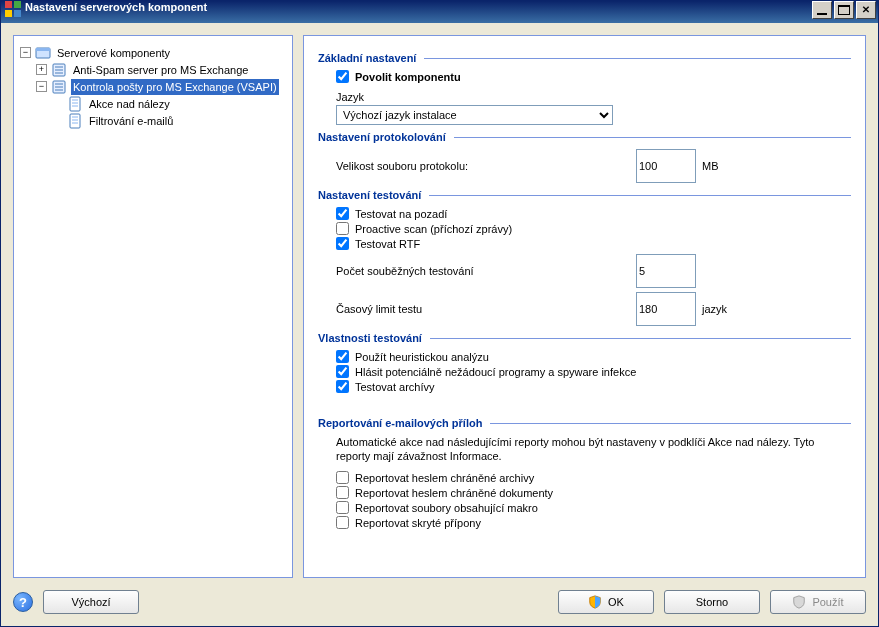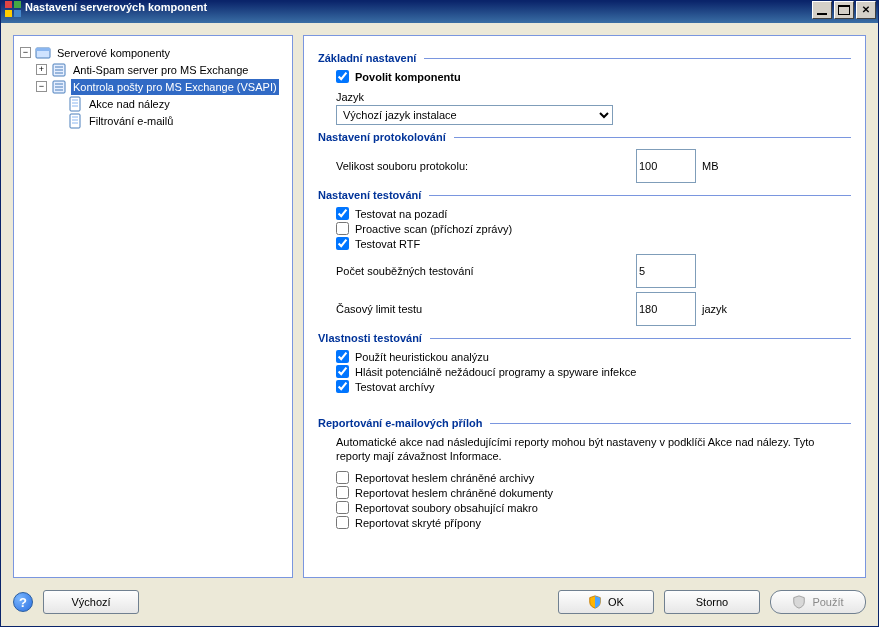--- a/index.html
+++ b/index.html
@@ -196,21 +196,21 @@
   border-radius: 3px;
   background: linear-gradient(to bottom, #fefefe, #e7e7e7);
   font-family: inherit;
   font-size: 11px;
   display: inline-flex;
   align-items: center;
   justify-content: center;
   gap: 6px;
   padding: 0 10px;
 }
-.btn.disabled { color: #8a8a8a; border-radius: 11px; }
+.btn.disabled { color: #8a8a8a; }
 .q-icon {
   width: 20px; height: 20px;
   border-radius: 10px;
   background: radial-gradient(circle at 30% 30%, #7ab7ff, #2a6fe0);
   color: #fff;
   font-weight: bold;
   display: flex;
   align-items: center;
   justify-content: center;
   font-size: 13px;

